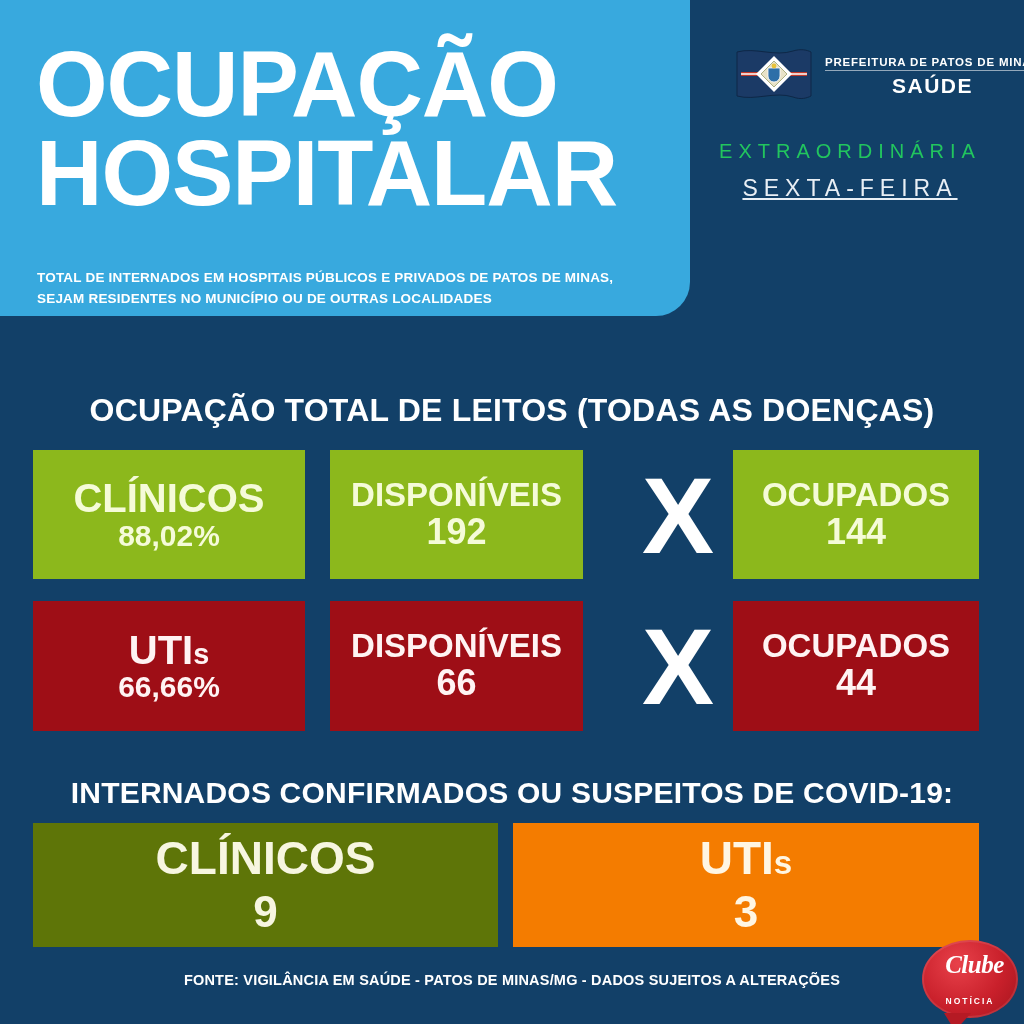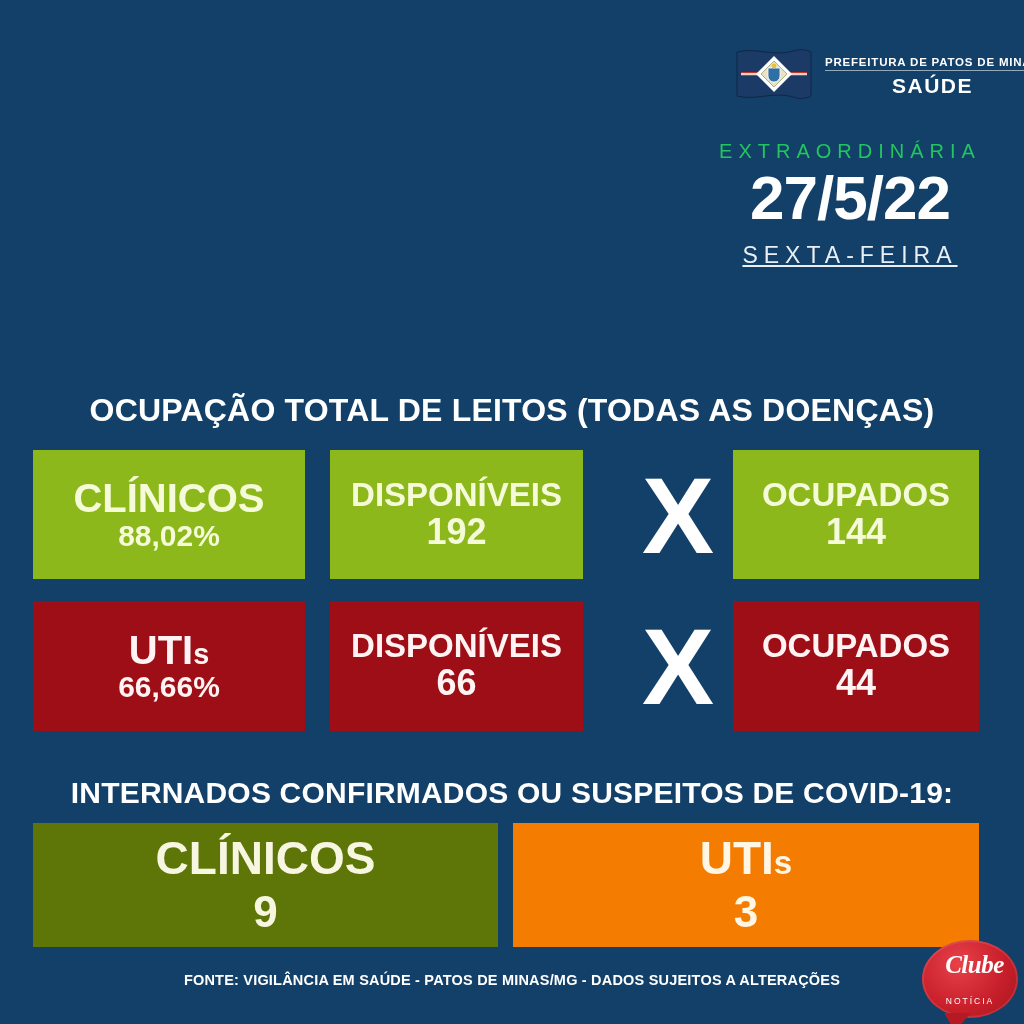--- a/index.html
+++ b/index.html
@@ -142,49 +142,58 @@
   .clube-bubble:after{
     content:"";position:absolute;left:22px;bottom:-13px;
     width:0;height:0;border-left:11px solid transparent;border-right:16px solid transparent;
     border-top:18px solid #b51a24;
   }
   .clube-word{
     color:#ffffff;font-family:"Liberation Serif", serif;font-style:italic;
     font-weight:bold;font-size:25px;line-height:1;letter-spacing:-0.5px;margin-left:9px;
   }
   .clube-sub{
-    color:#ffffff;font-size:8.5px;font-weight:normal;letter-spacing:2px;margin-top:19px;
+    color:#ffffff;font-size:8.5px;font-weight:bold;letter-spacing:2px;margin-top:19px;
   }
 </style>
 </head>
 <body>
 
 <div id="stage">
 
+  <div class="header-panel">
+    <div class="title-big">
+      <span class="title-line">OCUPAÇÃO</span>
+      <span class="title-line l2">HOSPITALAR</span>
+    </div>
+    <div class="subtitle">
+      <span>TOTAL DE INTERNADOS EM HOSPITAIS PÚBLICOS E PRIVADOS DE PATOS DE MINAS,</span>
+      <span>SEJAM RESIDENTES NO MUNICÍPIO OU DE OUTRAS LOCALIDADES</span>
+    </div>
+  </div>
 
   <div class="brand">
     <svg class="flag-logo" viewBox="0 0 78 62">
       <path d="M2,6 C20,1 40,11 58,5 C66,2.5 72,4 76,6 L76,50 C72,52 66,54 58,51 C40,45 20,55 2,50 Z" fill="#1B3A66"></path>
       <path d="M2,6 C20,1 40,11 58,5 C66,2.5 72,4 76,6 L76,50 C72,52 66,54 58,51 C40,45 20,55 2,50 Z" fill="none" stroke="#0E2747" stroke-width="1"></path>
       <path d="M6,28 L30,28 M48,28 L72,28" stroke="#C0392B" stroke-width="4"></path>
       <path d="M6,28 L30,28 M48,28 L72,28" stroke="#ffffff" stroke-width="1.6"></path>
       <path d="M39,10 L57,28 L39,46 L21,28 Z" fill="#ffffff"></path>
       <path d="M39,15 L52,28 L39,41 L26,28 Z" fill="#E8E2C8" stroke="#9aa06a" stroke-width="0.8"></path>
       <path d="M33,22 h12 v8 a6,6 0 0 1 -6,6 a6,6 0 0 1 -6,-6 Z" fill="#2E6FA8" stroke="#ffffff" stroke-width="0.8"></path>
       <circle cx="39" cy="20" r="2.4" fill="#E8C23A"></circle>
     </svg>
     <div class="brand-text">
       <div class="brand-top">PREFEITURA DE PATOS DE MINAS</div>
       <div class="brand-sub">SAÚDE</div>
     </div>
   </div>
 
   <div class="date-block">
     <div class="extra">EXTRAORDINÁRIA</div>
-    <div class="date-main">27/5/22</div>
     <div class="weekday">SEXTA-FEIRA</div>
   </div>
 
   <div class="section-heading" id="heading-total">OCUPAÇÃO TOTAL DE LEITOS (TODAS AS DOENÇAS)</div>
 
   <div class="box green" id="box-clinicos">
     <div class="lbl">CLÍNICOS</div>
     <div class="val">88,02%</div>
   </div>
 

